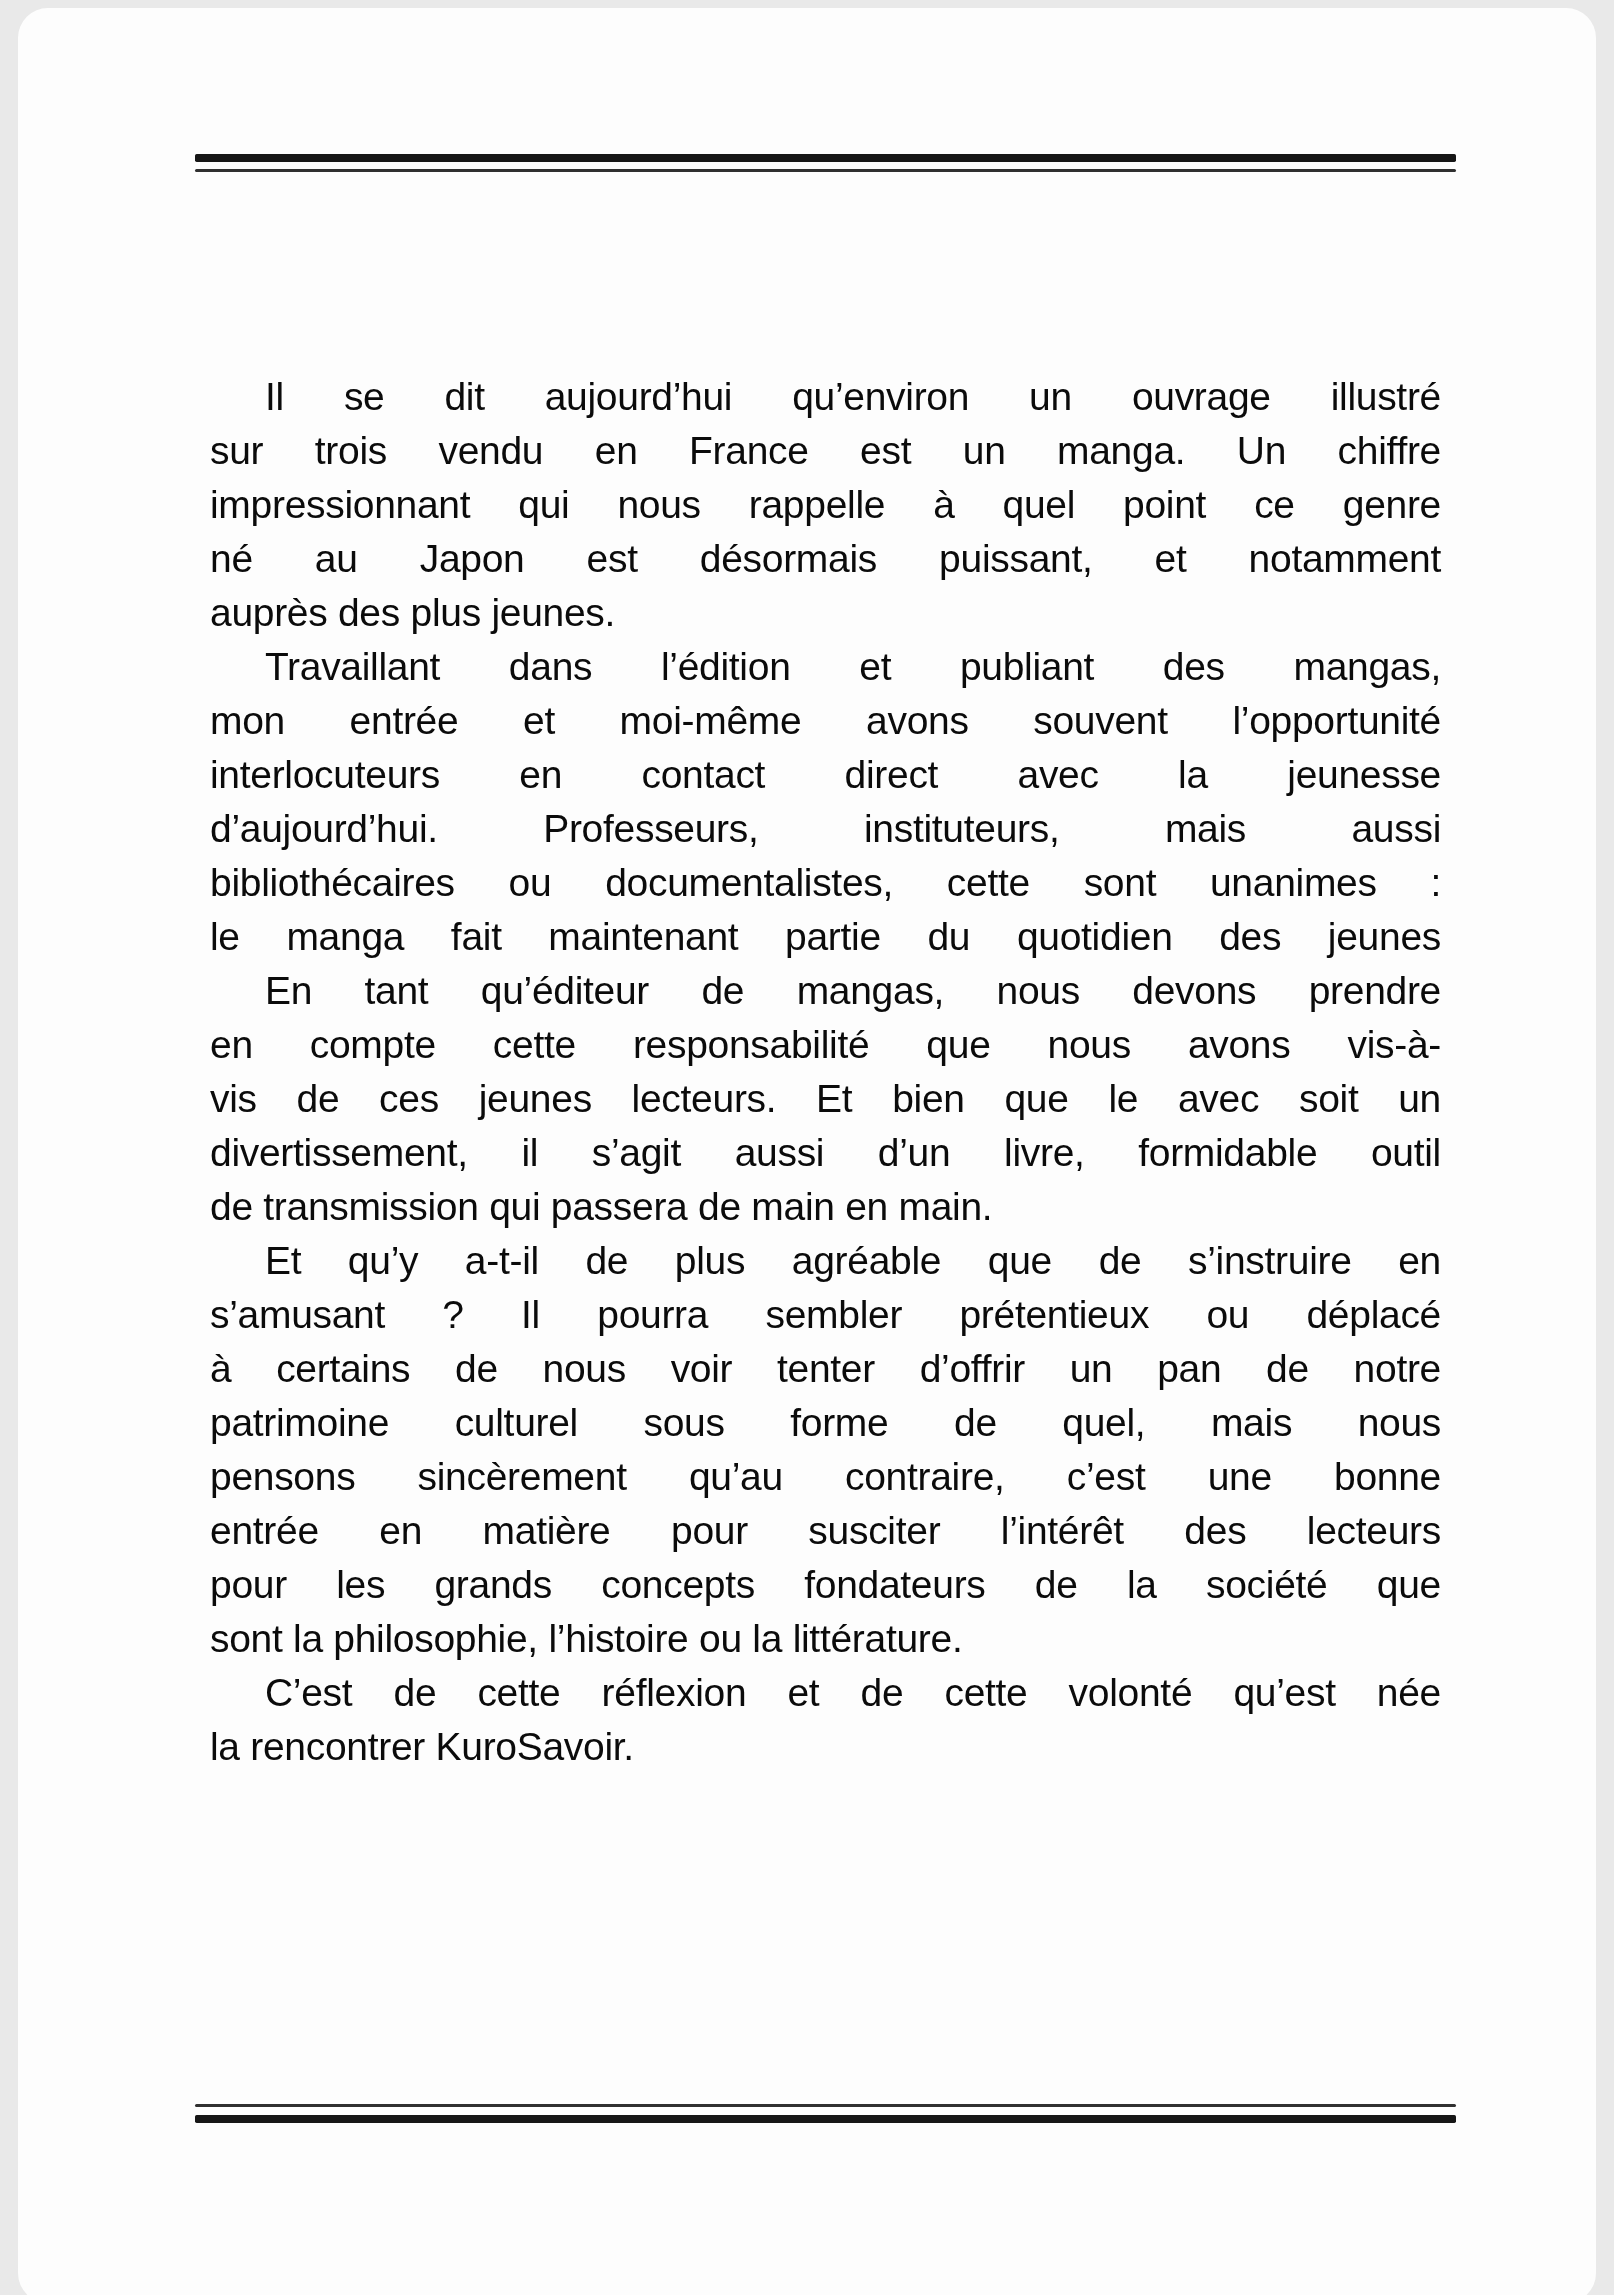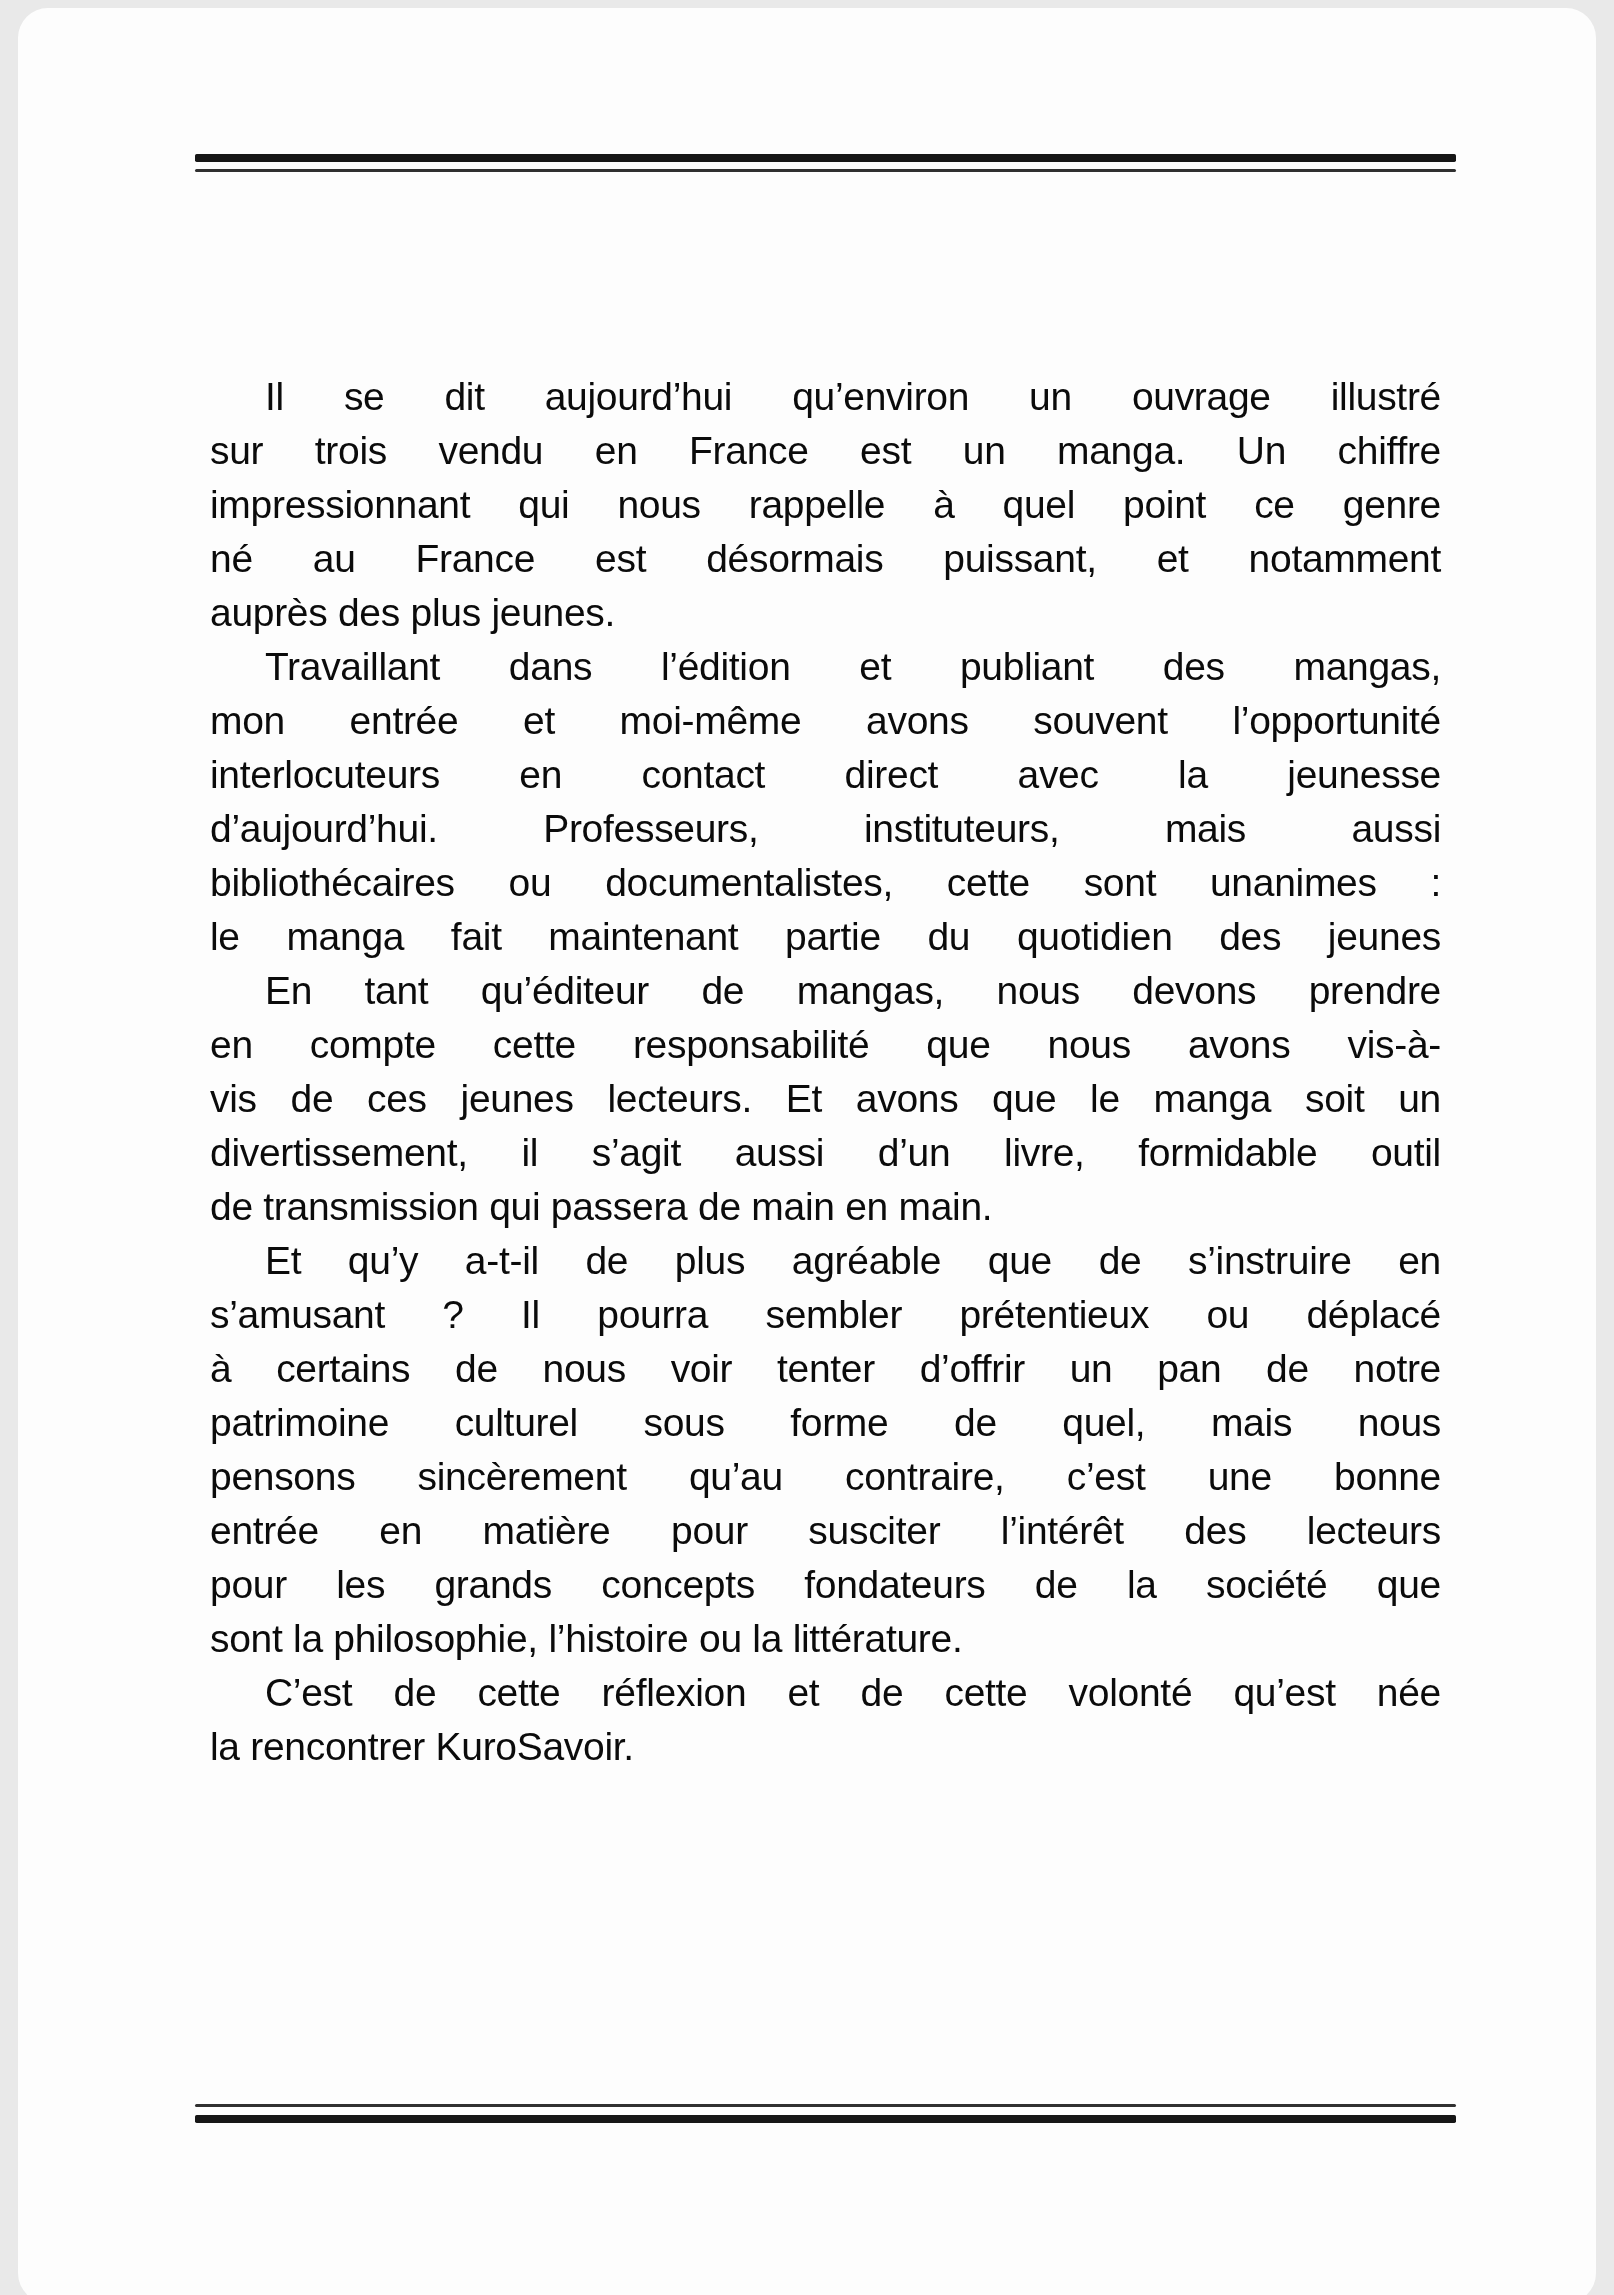--- a/index.html
+++ b/index.html
@@ -58,35 +58,35 @@
   <div class="rule rule-top">
     <div class="bar thick"></div>
     <div class="bar thin"></div>
   </div>
 
   <div class="text-block">
       <div class="paragraph">
         <div class="line indent">Il se dit aujourd’hui qu’environ un ouvrage illustré</div>
         <div class="line">sur trois vendu en France est un manga. Un chiffre</div>
         <div class="line">impressionnant qui nous rappelle à quel point ce genre</div>
-        <div class="line">né au France est désormais puissant, et notamment</div>
+        <div class="line">né au Japon est désormais puissant, et notamment</div>
         <div class="line last">auprès des plus jeunes.</div>
       </div>
       <div class="paragraph">
         <div class="line indent">Travaillant dans l’édition et publiant des mangas,</div>
         <div class="line">mon entrée et moi-même avons souvent l’opportunité</div>
         <div class="line">interlocuteurs en contact direct avec la jeunesse</div>
         <div class="line">d’aujourd’hui. Professeurs, instituteurs, mais aussi</div>
         <div class="line">bibliothécaires ou documentalistes, cette sont unanimes :</div>
         <div class="line">le manga fait maintenant partie du quotidien des jeunes</div>
       </div>
       <div class="paragraph">
         <div class="line indent">En tant qu’éditeur de mangas, nous devons prendre</div>
         <div class="line">en compte cette responsabilité que nous avons vis-à-</div>
-        <div class="line">vis de ces jeunes lecteurs. Et avons que le manga soit un</div>
+        <div class="line">vis de ces jeunes lecteurs. Et bien que le avec soit un</div>
         <div class="line">divertissement, il s’agit aussi d’un livre, formidable outil</div>
         <div class="line last">de transmission qui passera de main en main.</div>
       </div>
       <div class="paragraph">
         <div class="line indent">Et qu’y a-t-il de plus agréable que de s’instruire en</div>
         <div class="line">s’amusant ? Il pourra sembler prétentieux ou déplacé</div>
         <div class="line">à certains de nous voir tenter d’offrir un pan de notre</div>
         <div class="line">patrimoine culturel sous forme de quel, mais nous</div>
         <div class="line">pensons sincèrement qu’au contraire, c’est une bonne</div>
         <div class="line">entrée en matière pour susciter l’intérêt des lecteurs</div>

